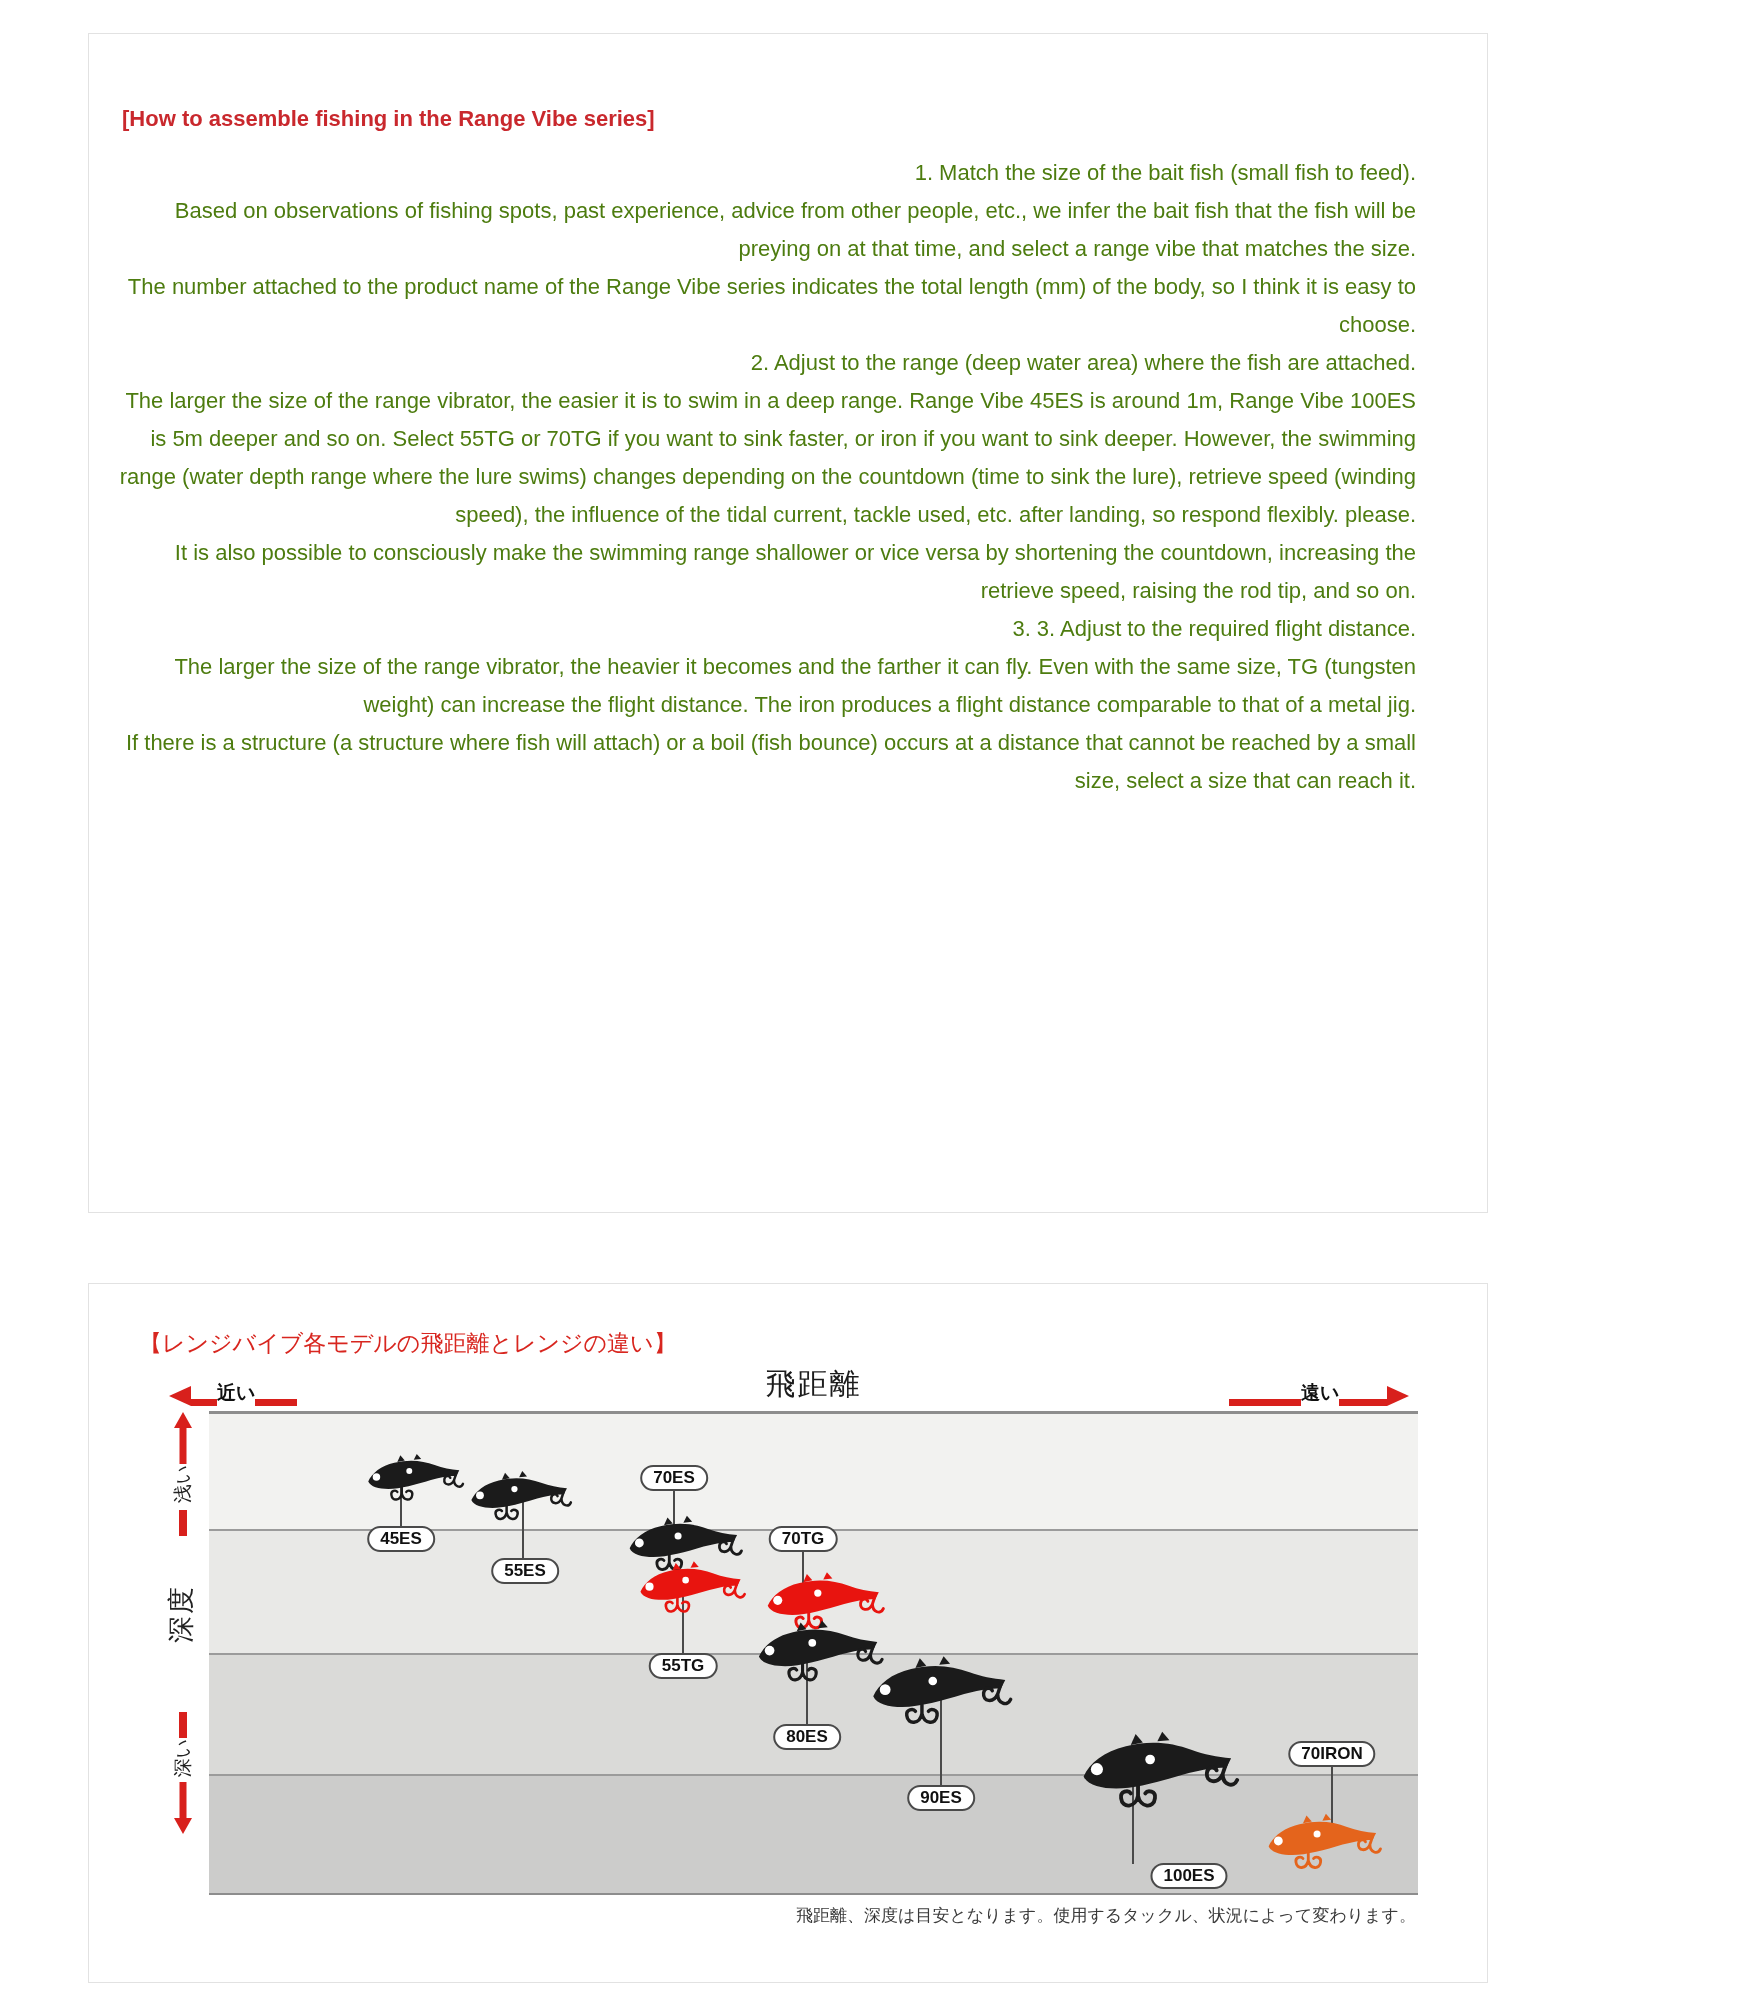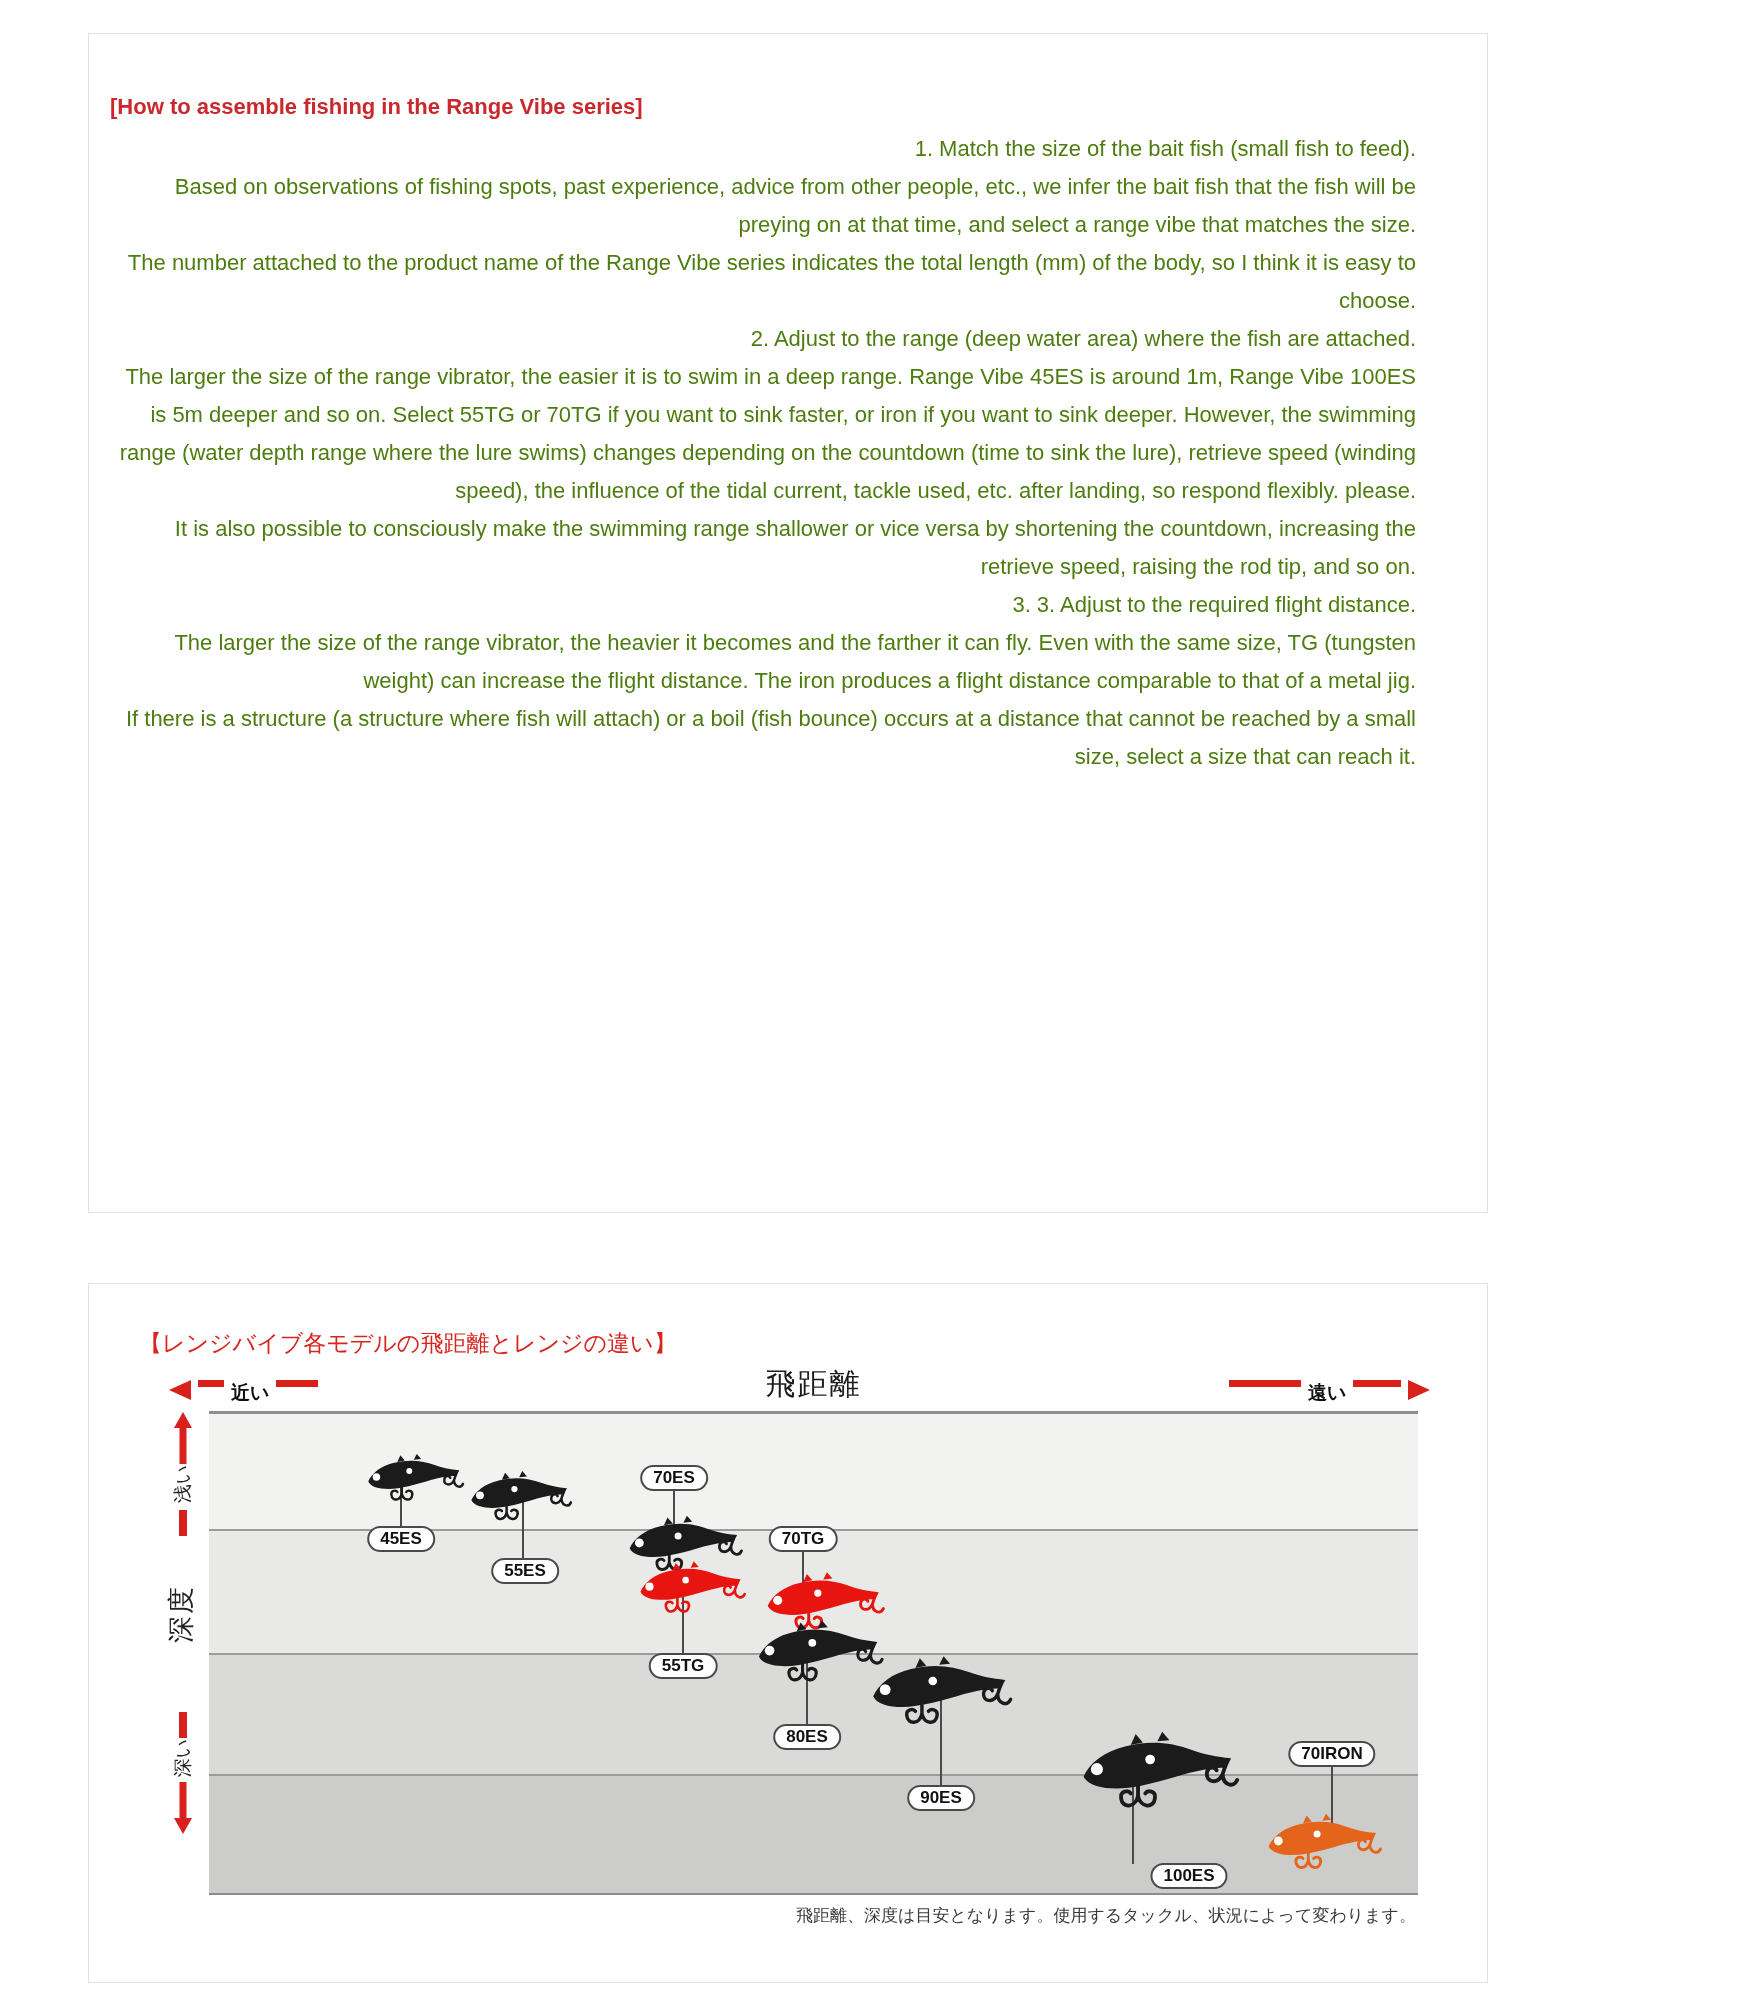--- a/index.html
+++ b/index.html
@@ -6,32 +6,32 @@
     --red:#d8201c;
     --head-red:#c9282d;
     --title-red:#d8261f;
   }
   html,body{margin:0;padding:0;background:#ffffff;}
   .page{position:relative;width:1751px;height:2000px;background:#ffffff;
         font-family:"Liberation Sans",sans-serif;overflow:hidden;}
   .card{position:absolute;left:88px;width:1400px;background:#ffffff;
         border:1px solid #e2e2e2;box-sizing:border-box;}
   .card-text{top:33px;height:1180px;padding:50px 40px 0 17px;}
-  .card-text h2{margin:4px;font-size:22px;line-height:38px;font-weight:bold;color:var(--head-red);}
+  .card-text h2{margin:16px;font-size:22px;line-height:38px;font-weight:bold;color:var(--head-red);}
   #article-body p{margin:0;font-size:22px;line-height:38px;color:#4d7c0f;max-width:1310px;text-align:right;}
   .section + .section{}
 
   .card-diagram{top:1283px;height:700px;}
   .diagram-title{position:absolute;left:50px;top:44px;margin:0;
                  font-size:23px;font-weight:normal;color:var(--title-red);white-space:nowrap;}
 
   
   .xaxis-label{position:absolute;left:120px;top:80px;width:1209px;text-align:center;
                font-size:30px;color:#1c1c1c;letter-spacing:2px;}
-  .xgroup{position:absolute;display:flex;align-items:flex-start;gap:7px;
+  .xgroup{position:absolute;display:flex;align-items:flex-end;
           font-size:19px;font-weight:bold;color:#111;}
   .xgroup-near{left:80px;top:96px;}
   .xgroup-far{left:1140px;top:96px;}
   .hbar{height:7px;background:var(--red);display:inline-block;}
   .ah-left{width:0;height:0;border-right:22px solid var(--red);
            border-top:10px solid transparent;border-bottom:10px solid transparent;}
   .ah-right{width:0;height:0;border-left:22px solid var(--red);
             border-top:10px solid transparent;border-bottom:10px solid transparent;}
 
   

